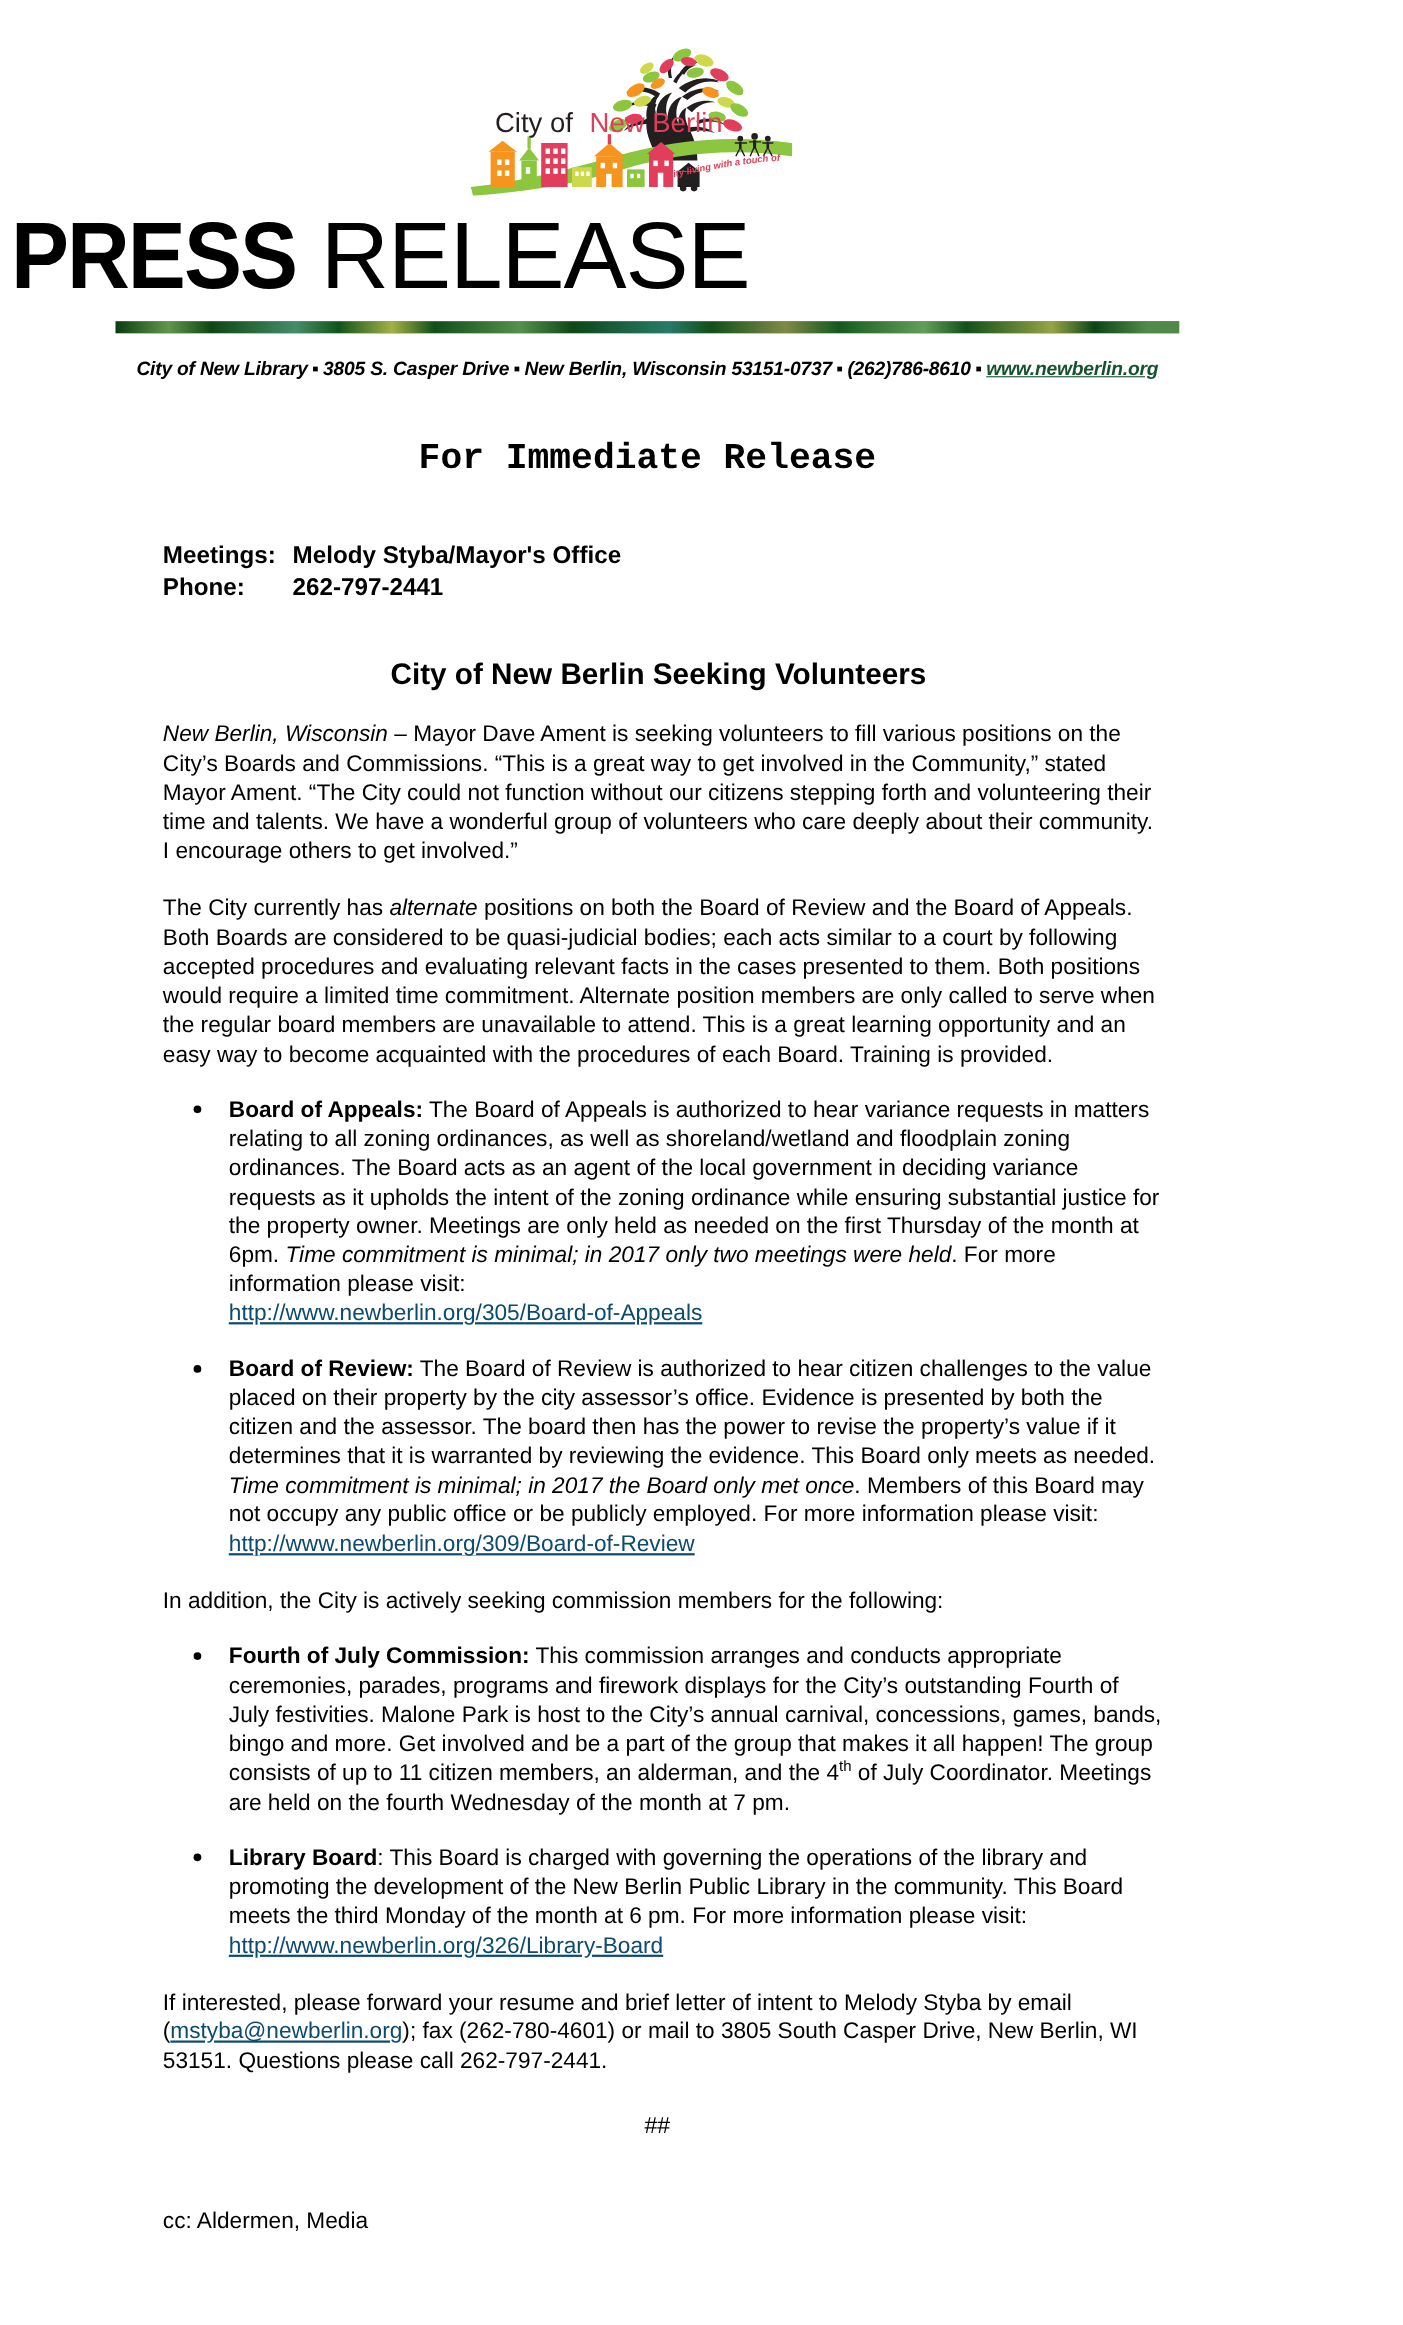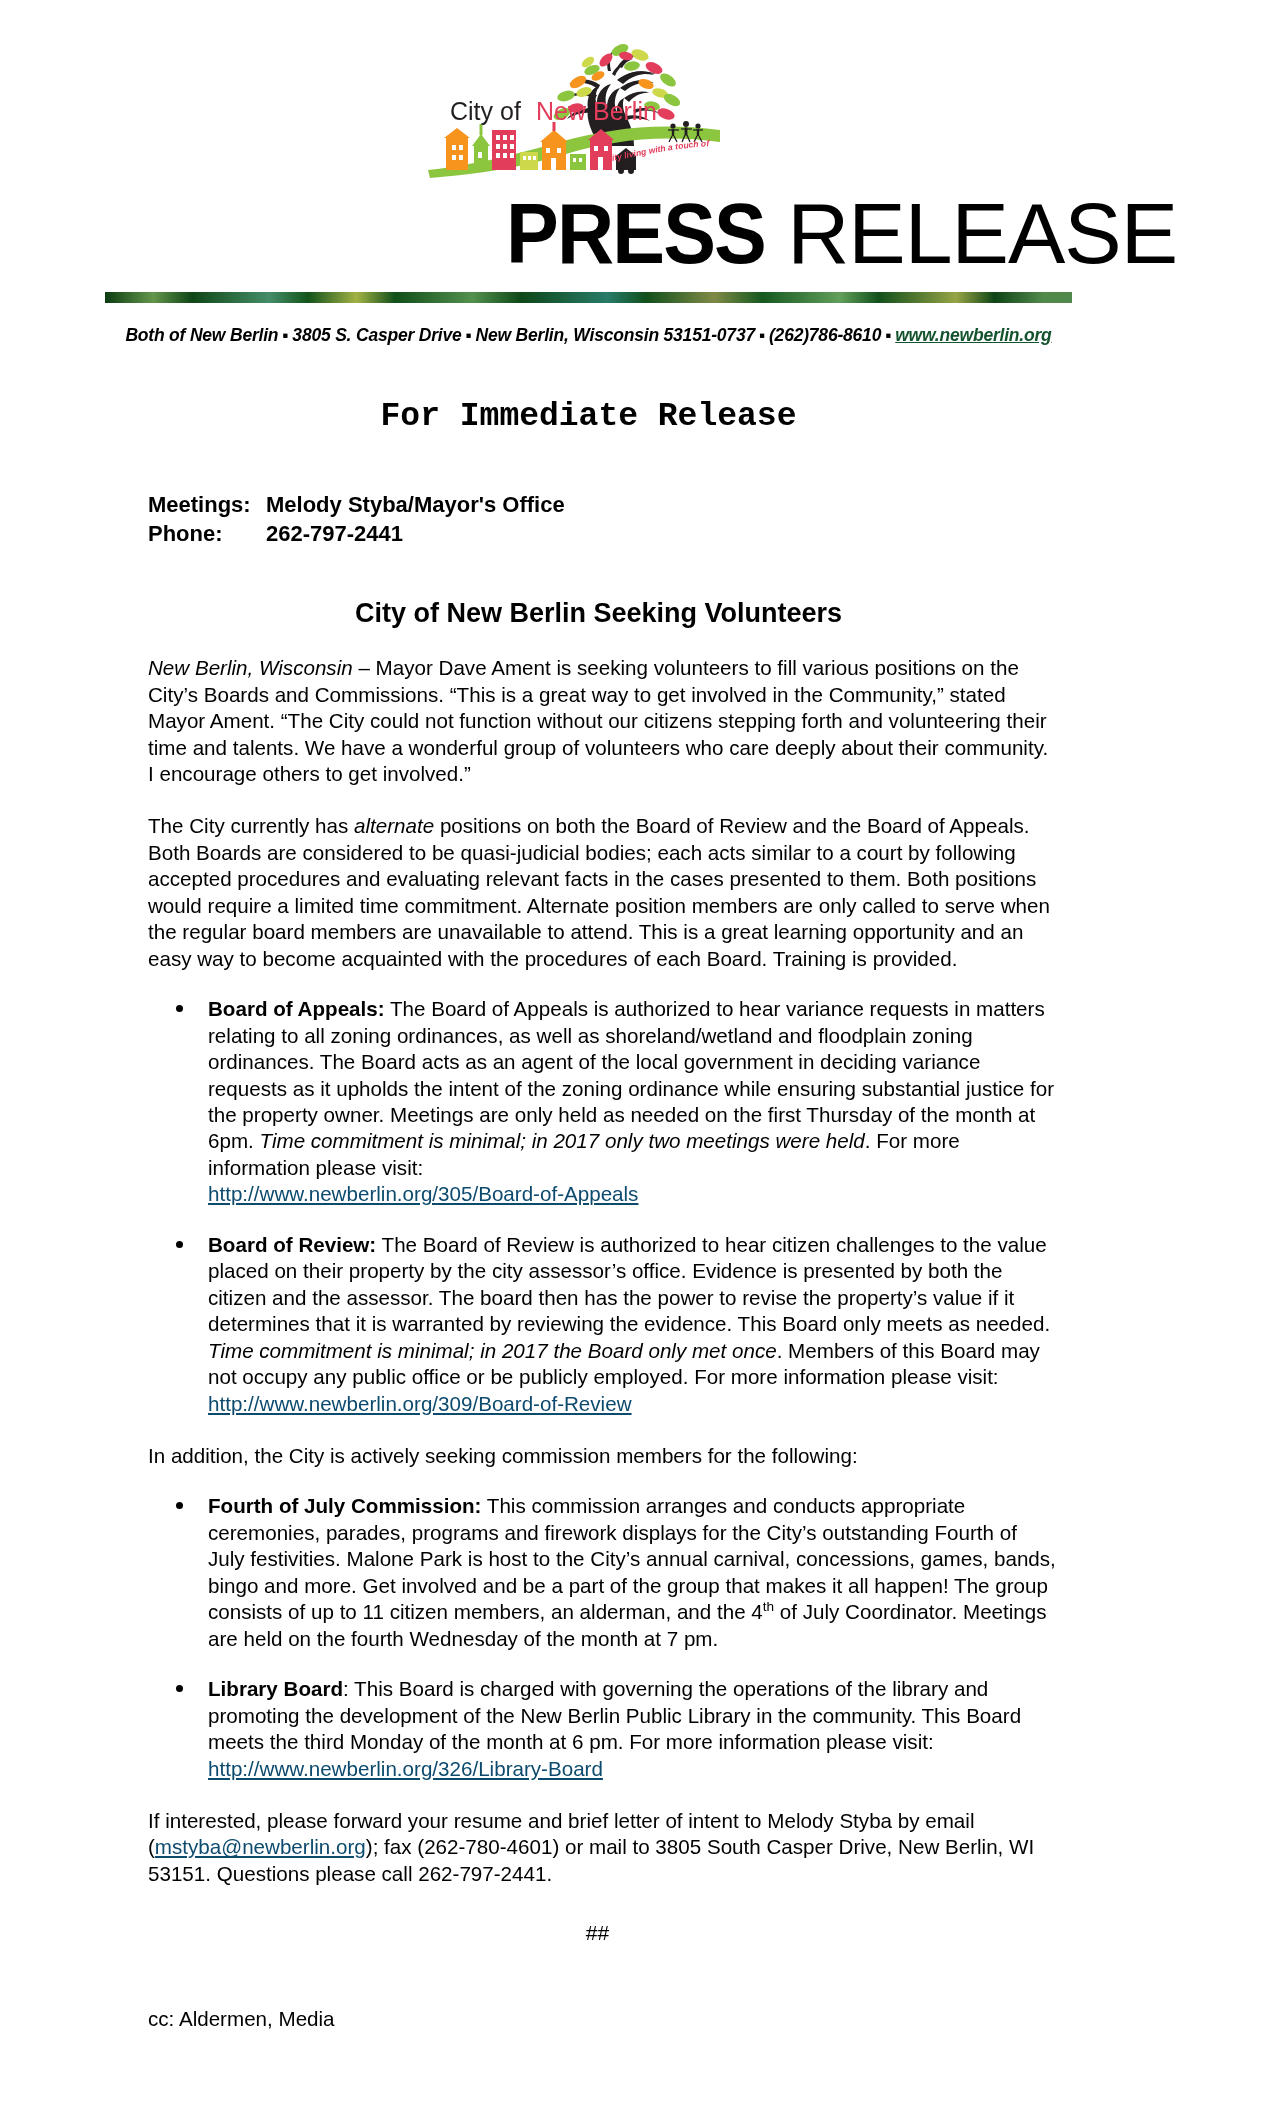--- a/index.html
+++ b/index.html
@@ -32,21 +32,21 @@
     position: absolute;
     left: 420px;
     top: 38px;
     width: 320px;
     height: 140px;
   }
   .logo-svg { display: block; }
 
   
   .press-title {
-    text-align: right;
+    text-align: left;
     line-height: 1;
     margin: 0;
     padding: 0 0 0 10px;
     white-space: nowrap;
   }
   .press-word {
     font-family: "Liberation Sans Narrow", "Liberation Sans", sans-serif;
     font-weight: bold;
     font-size: 86px;
     letter-spacing: -2px;
@@ -328,21 +328,21 @@
     </div>
   </div>
 
   <div class="press-title">
     <span class="press-word">PRESS</span><span class="release-word"> RELEASE</span>
   </div>
 
   <div class="green-bar"></div>
 
   <div class="address-line">
-    <span>Both of New Berlin</span><span class="sep">▪</span><span>3805 S. Casper Drive</span><span class="sep">▪</span><span>New Berlin, Wisconsin 53151-0737</span><span class="sep">▪</span><span>(262)786-8610</span><span class="sep">▪</span><a class="url" href="#">www.newberlin.org</a>
+    <span>City of New Library</span><span class="sep">▪</span><span>3805 S. Casper Drive</span><span class="sep">▪</span><span>New Berlin, Wisconsin 53151-0737</span><span class="sep">▪</span><span>(262)786-8610</span><span class="sep">▪</span><a class="url" href="#">www.newberlin.org</a>
   </div>
 
   <div class="immediate">For Immediate Release</div>
 
   <div class="meta">
     <div class="meta-row">
       <div class="meta-label">Meetings:</div>
       <div class="meta-value">Melody Styba/Mayor's Office</div>
     </div>
     <div class="meta-row">

